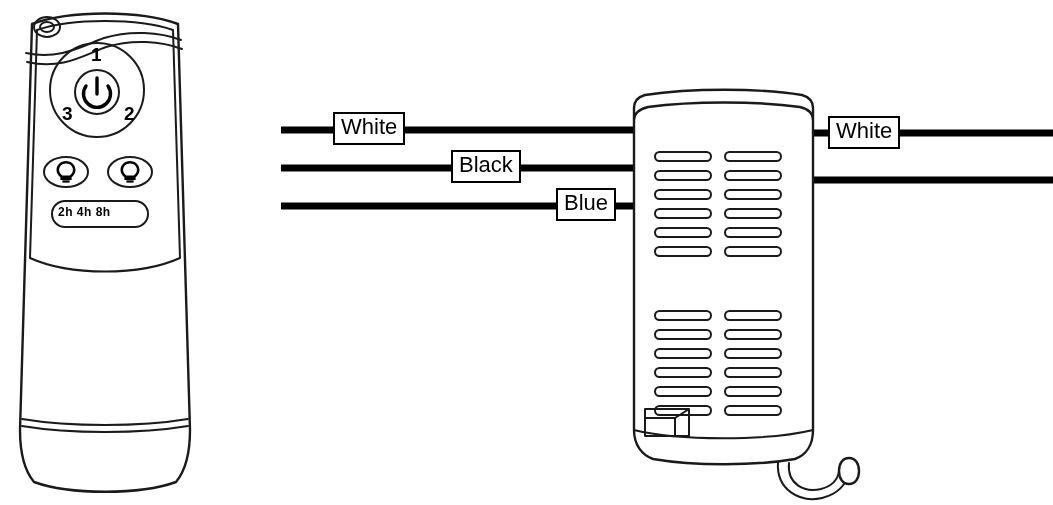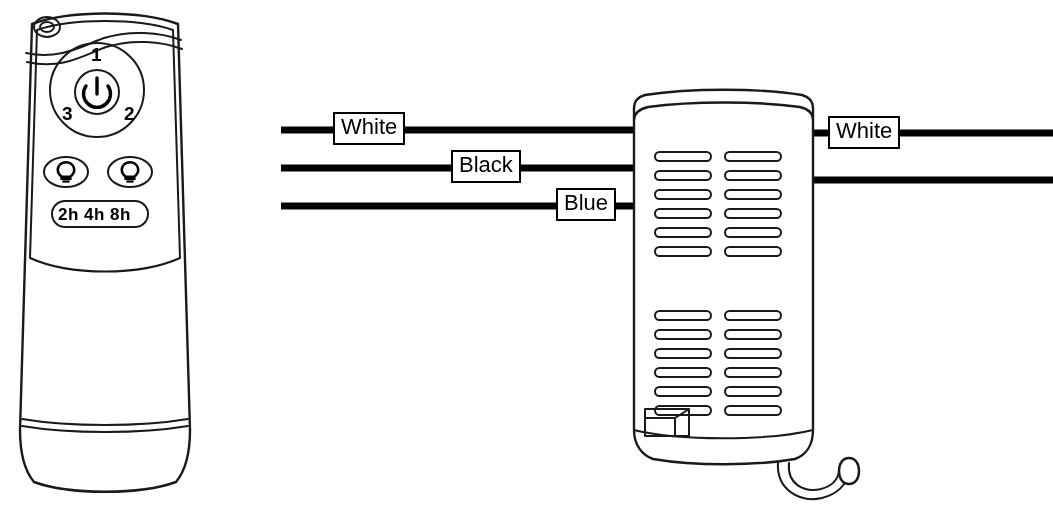--- a/index.html
+++ b/index.html
@@ -66,21 +66,21 @@
   .num-label {
     position: absolute;
     color: #000000;
     font-size: 19px;
     font-weight: bold;
     font-family: "Liberation Sans", sans-serif;
   }
   .timer-text {
     position: absolute;
     color: #000000;
-    font-size: 17px;
+    font-size: 12px;
     font-weight: bold;
     letter-spacing: 0.5px;
     font-family: "Liberation Sans", sans-serif;
     white-space: nowrap;
   }
 </style>
 </head>
 <body>
 
 <div id="stage">

